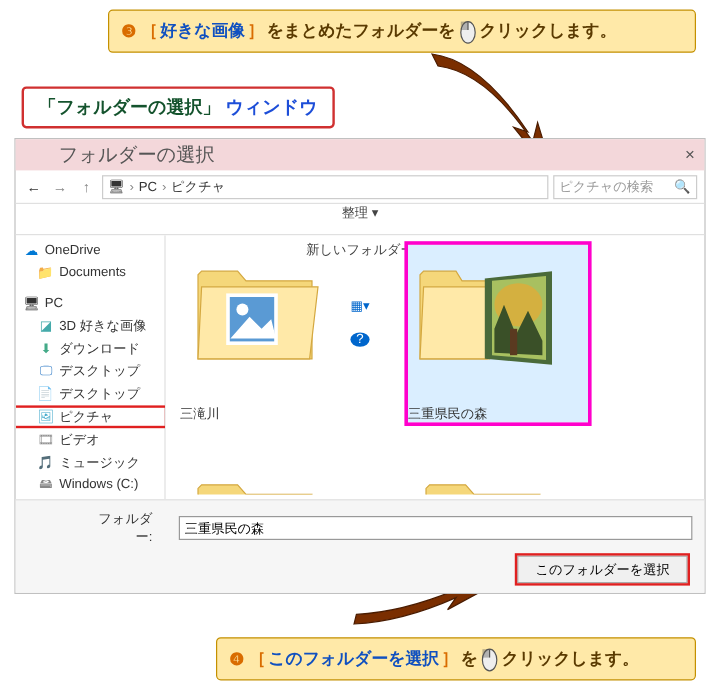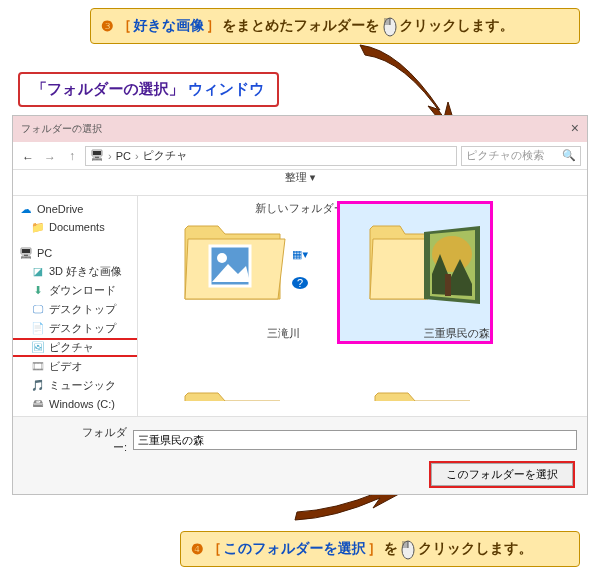--- a/index.html
+++ b/index.html
@@ -11,34 +11,34 @@
   .callout .bracket { color: #d96c00; font-weight: bold; }
   .callout .blue { color: #1050c0; text-align: center; }
   .mouse-icon { width: 16px; height: 22px; display: inline-block; position: relative; }
   .mouse-icon svg { width: 100%; height: 100%; }
 
   #callout-top { top: 8px; left: 90px; right: 20px; }
   #callout-bottom { bottom: 8px; left: 180px; right: 20px; }
 
   
   #title-label { position: absolute; top: 72px; left: 18px; background: #fff; border: 2px solid #d03030; border-radius: 4px; padding: 6px 12px; font-size: 15px; font-weight: bold; }
-  #title-label .red { color: #4c1d95; }
+  #title-label .red { color: #14532d; }
   #title-label .black { color: #1d4ed8; }
 
   
   .arrow { position: absolute; pointer-events: none; }
   #arrow1 { top: 40px; left: 350px; width: 130px; height: 120px; }
   #arrow2 { bottom: 45px; left: 285px; width: 130px; height: 50px; }
 
   
   #explorer { position: absolute; top: 115px; left: 12px; right: 12px; bottom: 80px; border: 1px solid #c0c0c0; background: #fff; display: flex; flex-direction: column; }
 
   
   .titlebar { height: 26px; background: #f3d7da; display: flex; align-items: center; padding: 0 8px; position: relative; }
-  .titlebar-text { font-size: 10px; color: #555; }
+  .titlebar-text { font-size: 16px; color: #555; margin-left: 28px; }
   .titlebar-close { position: absolute; right: 8px; top: 4px; font-size: 14px; color: #555; cursor: pointer; }
 
   
   .addr-row { display: flex; align-items: center; height: 28px; border-bottom: 1px solid #e0e0e0; padding: 0 6px; gap: 4px; }
   .nav-arrow { width: 18px; height: 18px; display: flex; align-items: center; justify-content: center; color: #888; cursor: pointer; }
   .nav-arrow.enabled { color: #333; }
   .addr-path { flex: 1; border: 1px solid #ccc; height: 20px; display: flex; align-items: center; padding: 0 4px; font-size: 11px; color: #333; gap: 4px; }
   .addr-sep { color: #888; }
   .search-box { width: 120px; border: 1px solid #ccc; height: 20px; display: flex; align-items: center; padding: 0 4px; font-size: 11px; color: #999; }
   .search-icn { margin-left: auto; color: #888; }
@@ -56,30 +56,30 @@
   .sb-group { margin-bottom: 8px; }
   .sb-item { display: flex; align-items: center; gap: 4px; padding: 2px 6px 2px 18px; font-size: 11px; color: #333; cursor: pointer; white-space: nowrap; }
   .sb-item.root { padding-left: 6px; font-weight: normal; }
   .sb-item.highlighted { position: relative; }
   .red-box { position: absolute; border: 2px solid #e02020; pointer-events: none; }
   #red-box-sidebar { top: 0; left: -2px; right: -2px; bottom: 0; }
   .sb-icon { width: 14px; height: 14px; display: inline-flex; align-items: center; justify-content: center; font-size: 11px; }
 
   
   .content-pane { flex: 1; padding: 8px 12px; display: flex; flex-wrap: wrap; gap: 20px 40px; align-content: flex-start; overflow: hidden; position: relative; }
-  .folder-item { width: 150px; display: flex; flex-direction: column; align-items: flex-end; gap: 12px; cursor: pointer; position: relative; }
+  .folder-item { width: 150px; display: flex; flex-direction: column; align-items: flex-start; gap: 23px; cursor: pointer; position: relative; }
   .folder-item.selected { background: #daeeff; }
   .folder-item.selected.magenta::before { content: ""; position: absolute; top: -3px; left: -3px; right: -3px; bottom: -3px; border: 3px solid #ff00cc; }
   .folder-thumb { width: 130px; height: 110px; position: relative; }
   .folder-label { font-size: 11px; color: #333; text-align: center; }
   .second-row { margin-top: 10px; }
 
   
   .footer { border-top: 1px solid #e0e0e0; padding: 8px 10px; display: flex; flex-direction: column; gap: 8px; background: #f6f6f6; }
-  .folder-input-row { display: flex; align-items: center; gap: 6px; }
+  .folder-input-row { display: flex; align-items: center; gap: 22px; }
   .folder-input-label { font-size: 11px; color: #333; width: 54px; text-align: right; margin-left: 50px; }
   .folder-input { flex: 1; border: 1px solid #999; height: 20px; padding: 0 4px; font-size: 11px; }
   .button-row { display: flex; justify-content: flex-end; gap: 8px; padding-right: 4px; position: relative; }
   .win-btn { border: 1px solid #aaa; background: #f0f0f0; padding: 3px 14px; font-size: 11px; cursor: pointer; position: relative; }
   .win-btn.highlighted::after { content: ""; position: absolute; top: -3px; left: -3px; right: -3px; bottom: -3px; border: 2px solid #e02020; }
 
   
   .folder-svg { width: 100%; height: 100%; }
 </style>
 </head>

